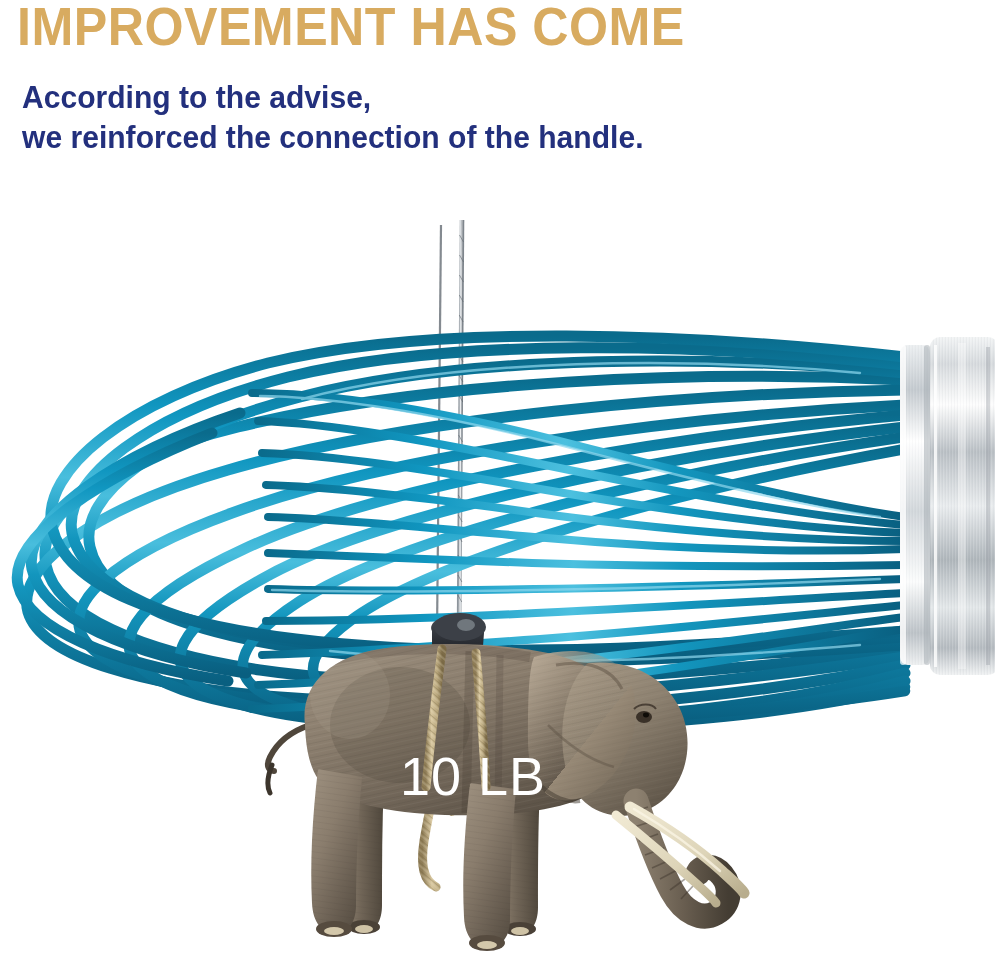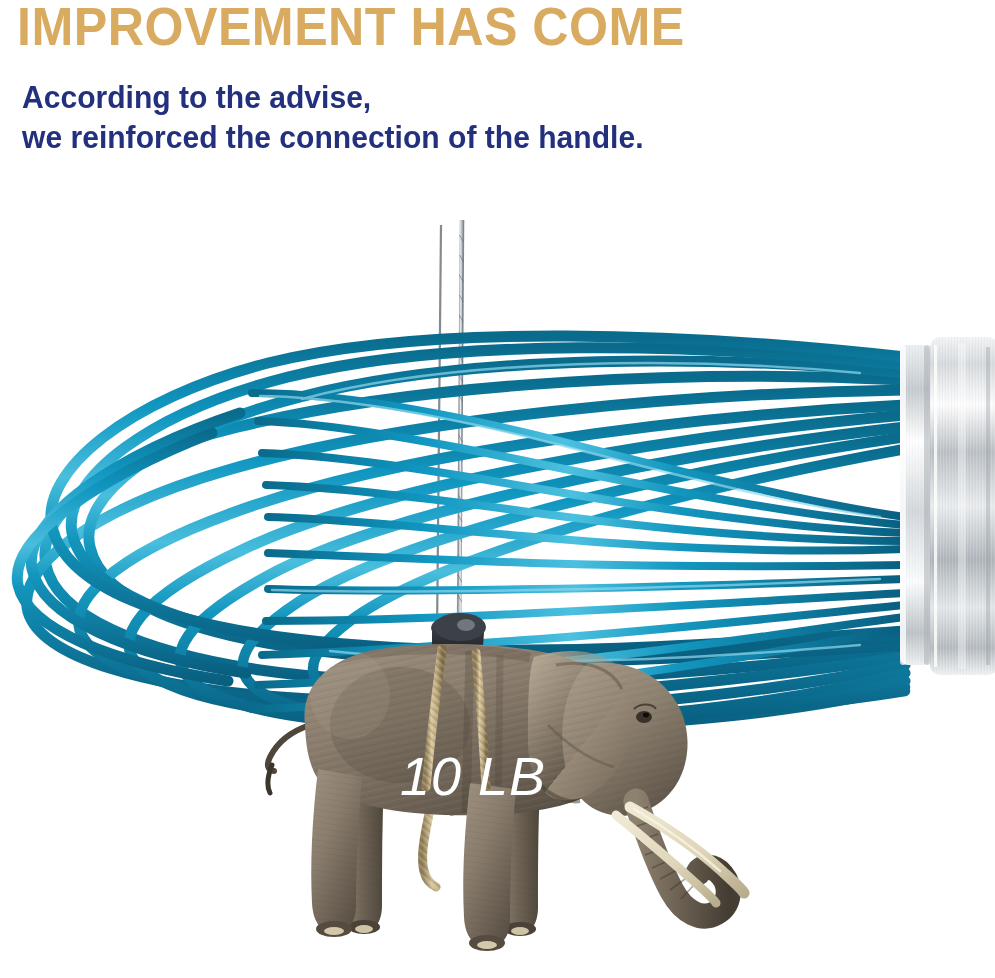--- a/index.html
+++ b/index.html
@@ -53,21 +53,20 @@
     white-space: pre-line;
   }
 
   
   #stage {
     position: absolute;
     left: 0;
     top: 165px;
     width: 995px;
     height: 813px;
-    font-style: italic;
   }
   #stage svg {
     display: block;
     width: 995px;
     height: 813px;
   }
 
   .nosel { user-select: none; }
 </style>
 </head>

